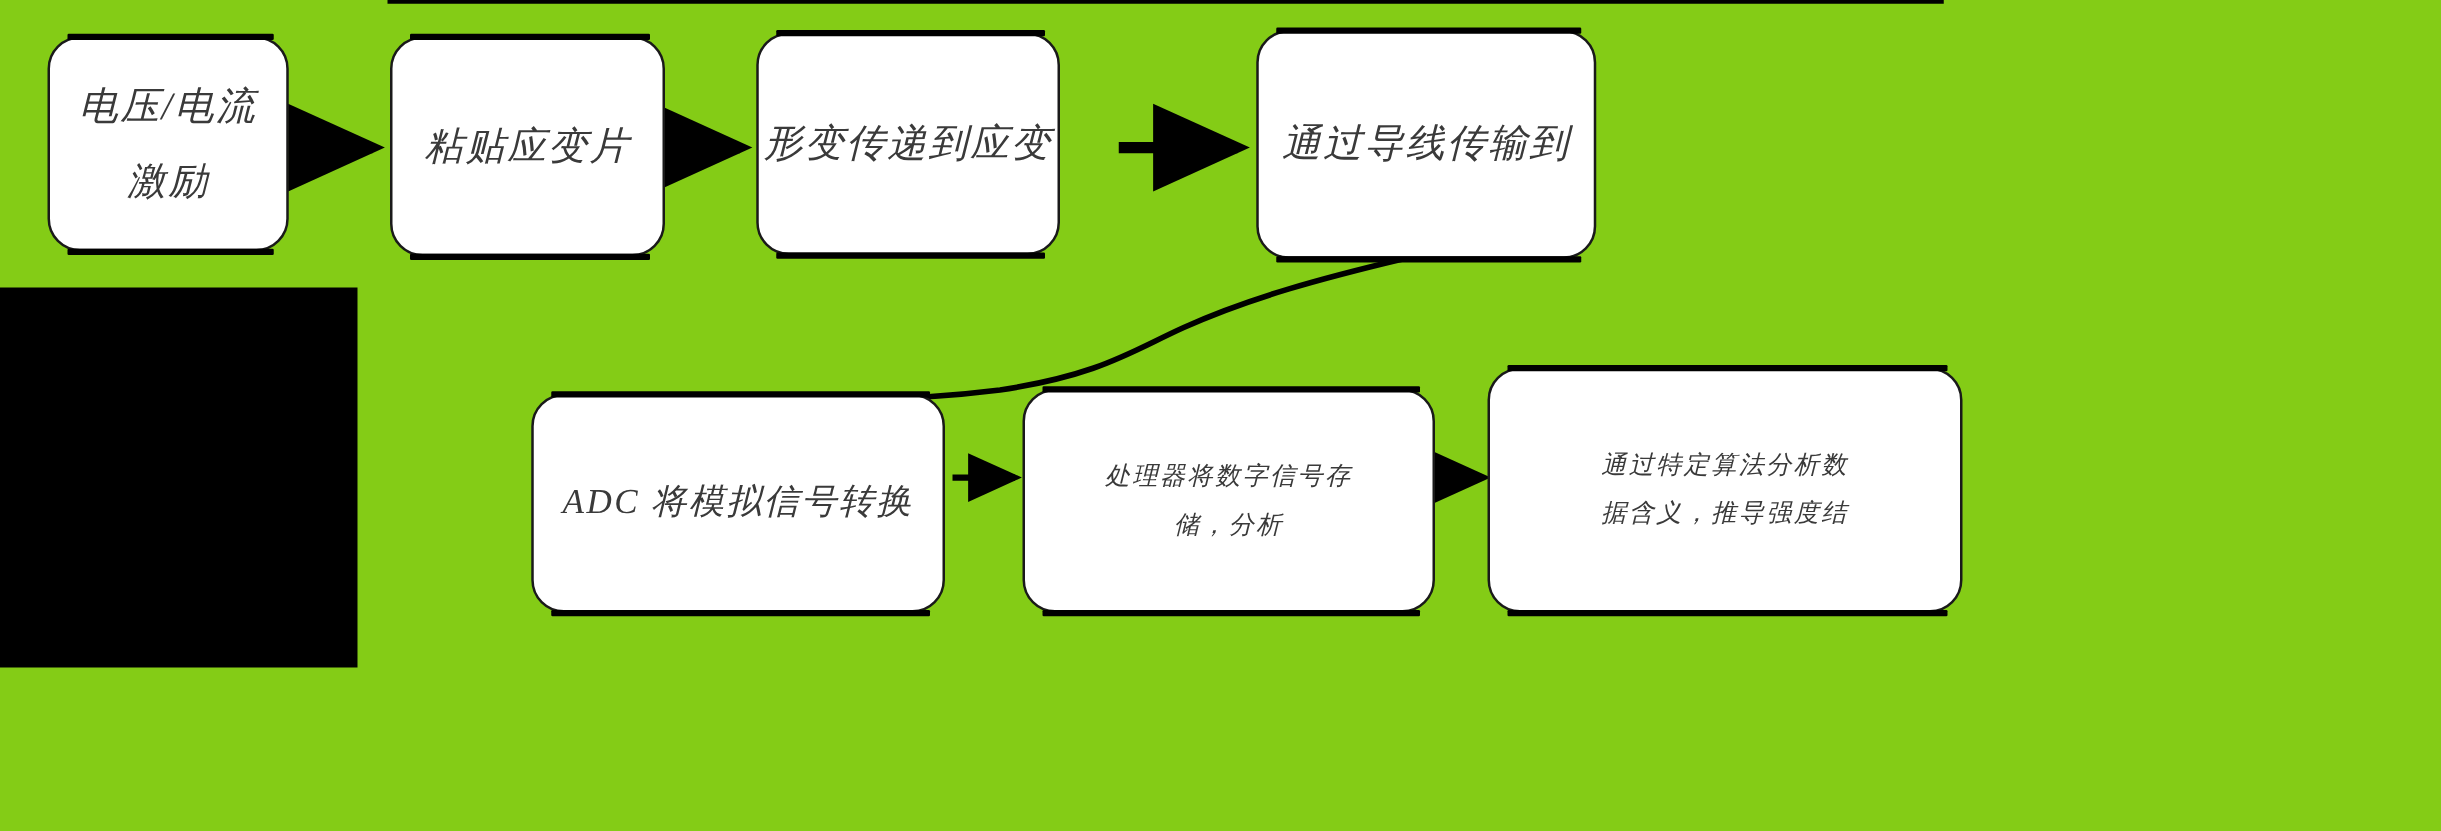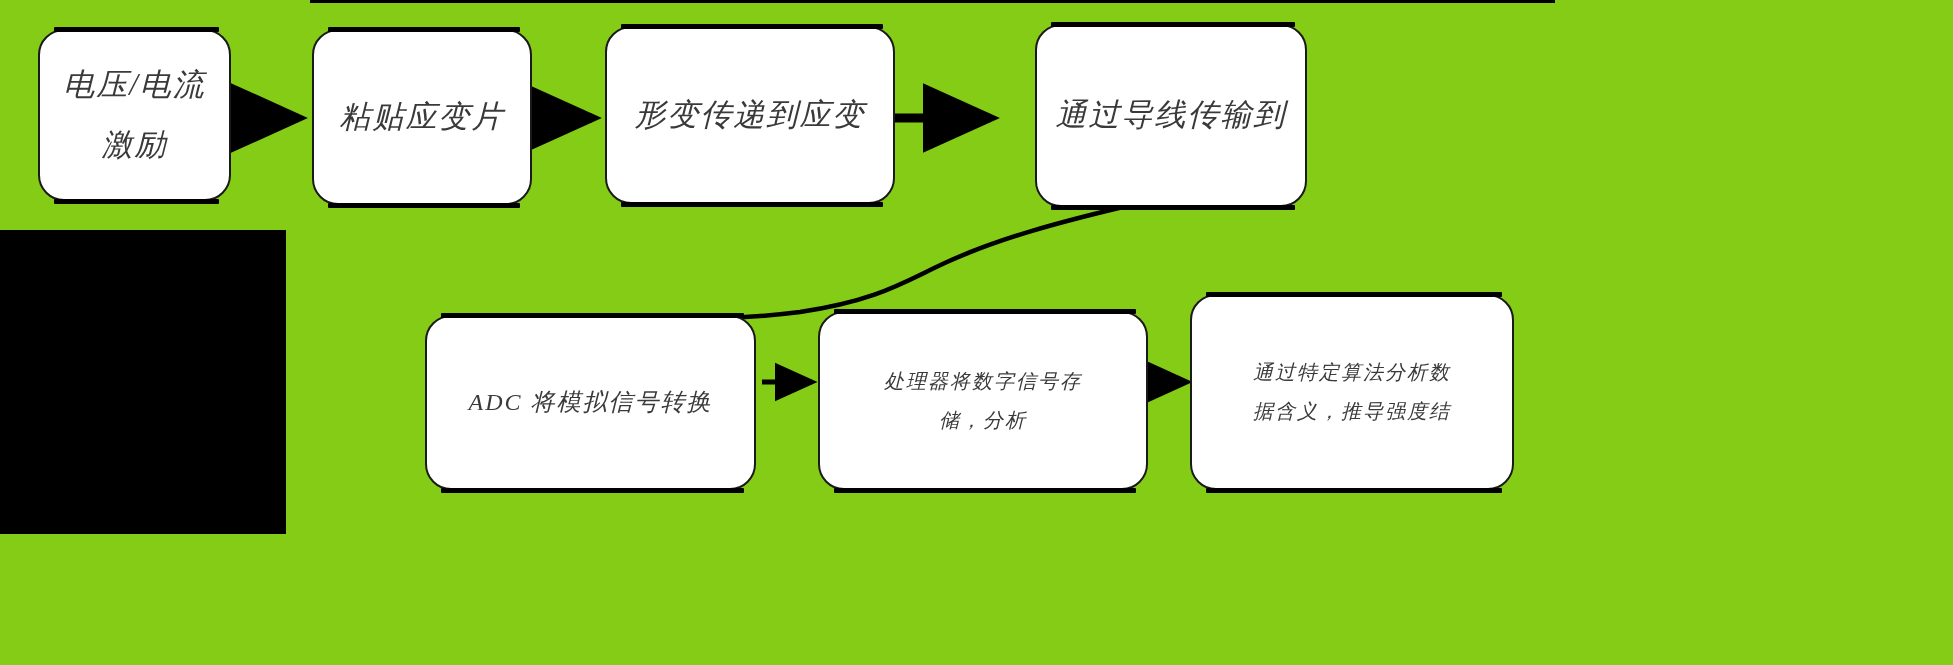--- a/index.html
+++ b/index.html
@@ -59,21 +59,21 @@
     position: absolute;
     left: 14px;
     right: 10px;
     height: 5px;
     background: #000000;
     border-radius: 1px;
   }
   .node::before { top: -4px; }
   .node::after  { bottom: -5px; }
 
-  .fs-28 { font-size: 24px; }
+  .fs-28 { font-size: 28px; }
   .fs-30 { font-size: 20px; }
   .fs-31 { font-size: 31px; }
 
   
   svg.wires {
     position: absolute;
     left: 0; top: 0;
     width: 1953px;
     height: 665px;
     z-index: 2;
@@ -126,35 +126,35 @@
 
   <div class="node fs-31" style="left:38px; top:29px; width:193px; height:172px;">
     <span class="ln">电压/电流</span>
     <span class="ln">激励</span>
   </div>
 
   <div class="node fs-31" style="left:312px; top:29px; width:220px; height:176px;">
     <span class="ln">粘贴应变片</span>
   </div>
 
-  <div class="node fs-31" style="left:605px; top:26px; width:290px; height:178px;">
+  <div class="node fs-31" style="left:605px; top:26px; width:243px; height:178px;">
     <span class="ln">形变传递到应变</span>
   </div>
 
-  <div class="node fs-31" style="left:1005px; top:24px; width:272px; height:183px;margin-left:30px;">
+  <div class="node fs-31" style="left:1005px; top:24px; width:272px; height:183px;">
     <span class="ln">通过导线传输到</span>
   </div>
 
   <div class="node fs-28" style="left:425px; top:315px; width:331px; height:175px;">
     <span class="ln">ADC 将模拟信号转换</span>
   </div>
 
   <div class="node fs-30" style="left:818px; top:311px; width:330px; height:179px;">
     <span class="ln">处理器将数字信号存</span>
     <span class="ln">储，分析</span>
   </div>
 
-  <div class="node fs-30" style="left:1190px; top:294px; width:324px; height:196px;text-align:center;">
+  <div class="node fs-30" style="left:1190px; top:294px; width:380px; height:196px;text-align:center;">
     <span class="ln">通过特定算法分析数</span>
     <span class="ln">据含义，推导强度结</span>
   </div>
 
 </div>
 
 </body></html>

